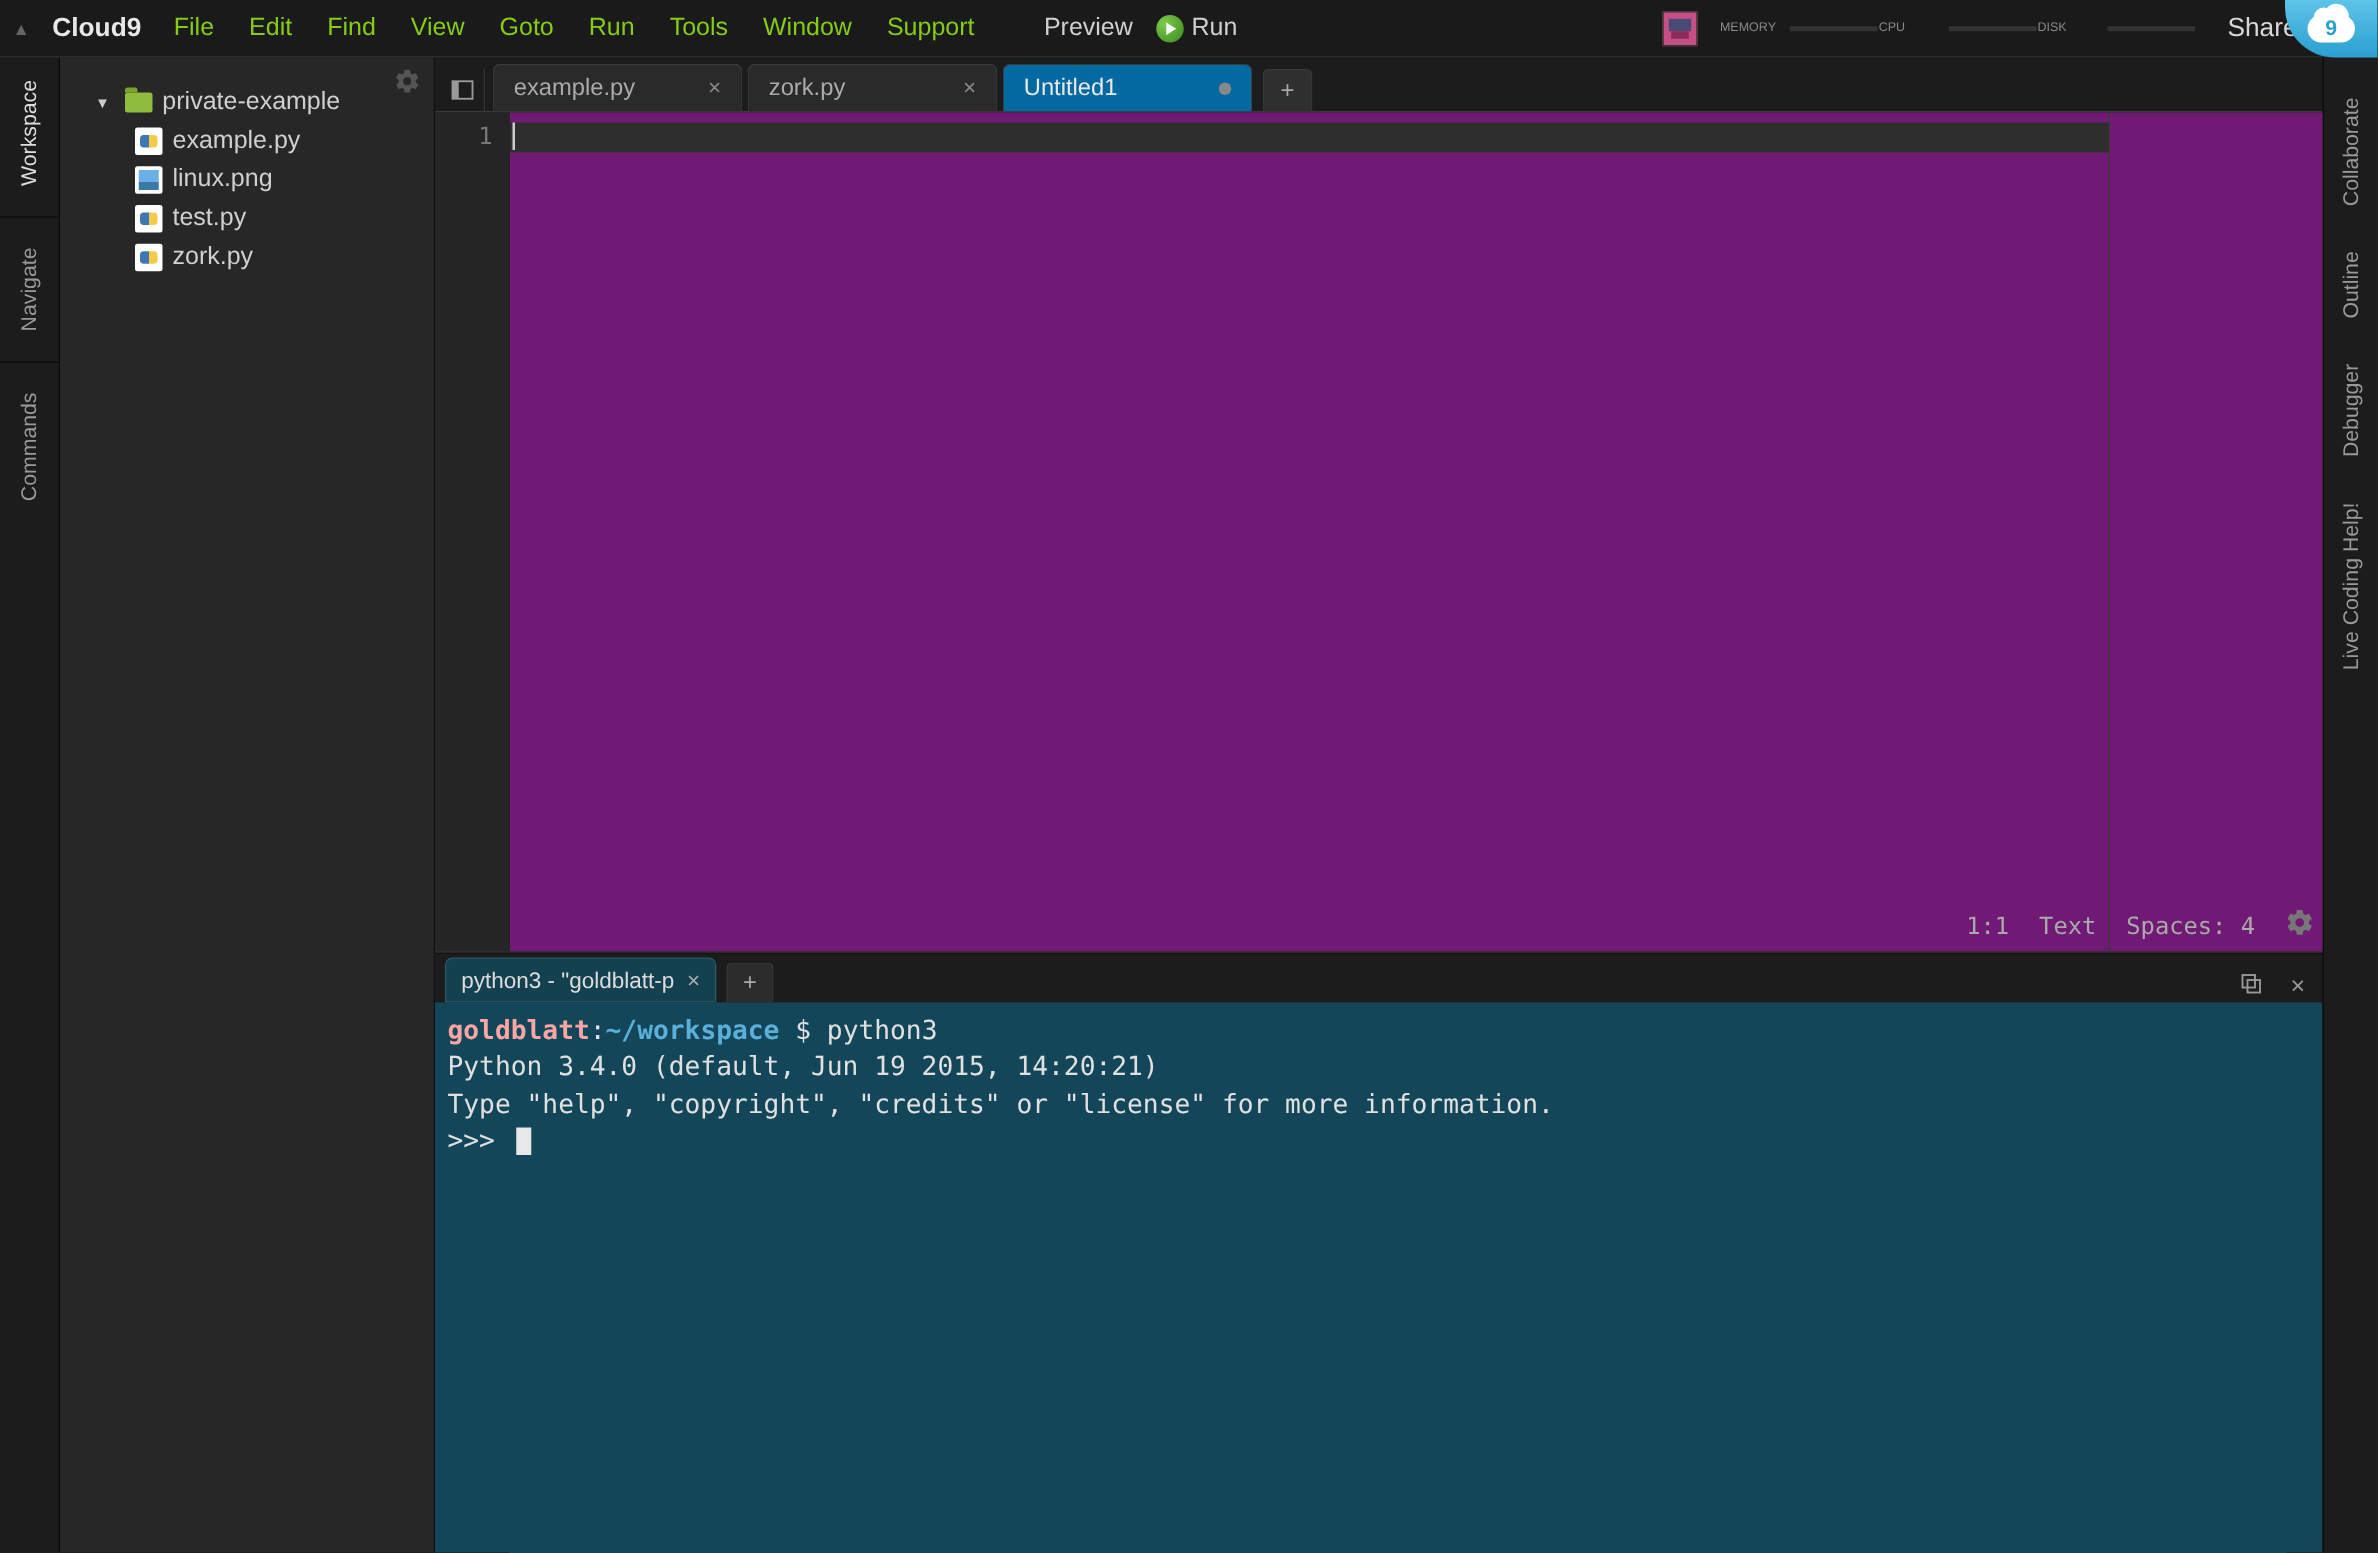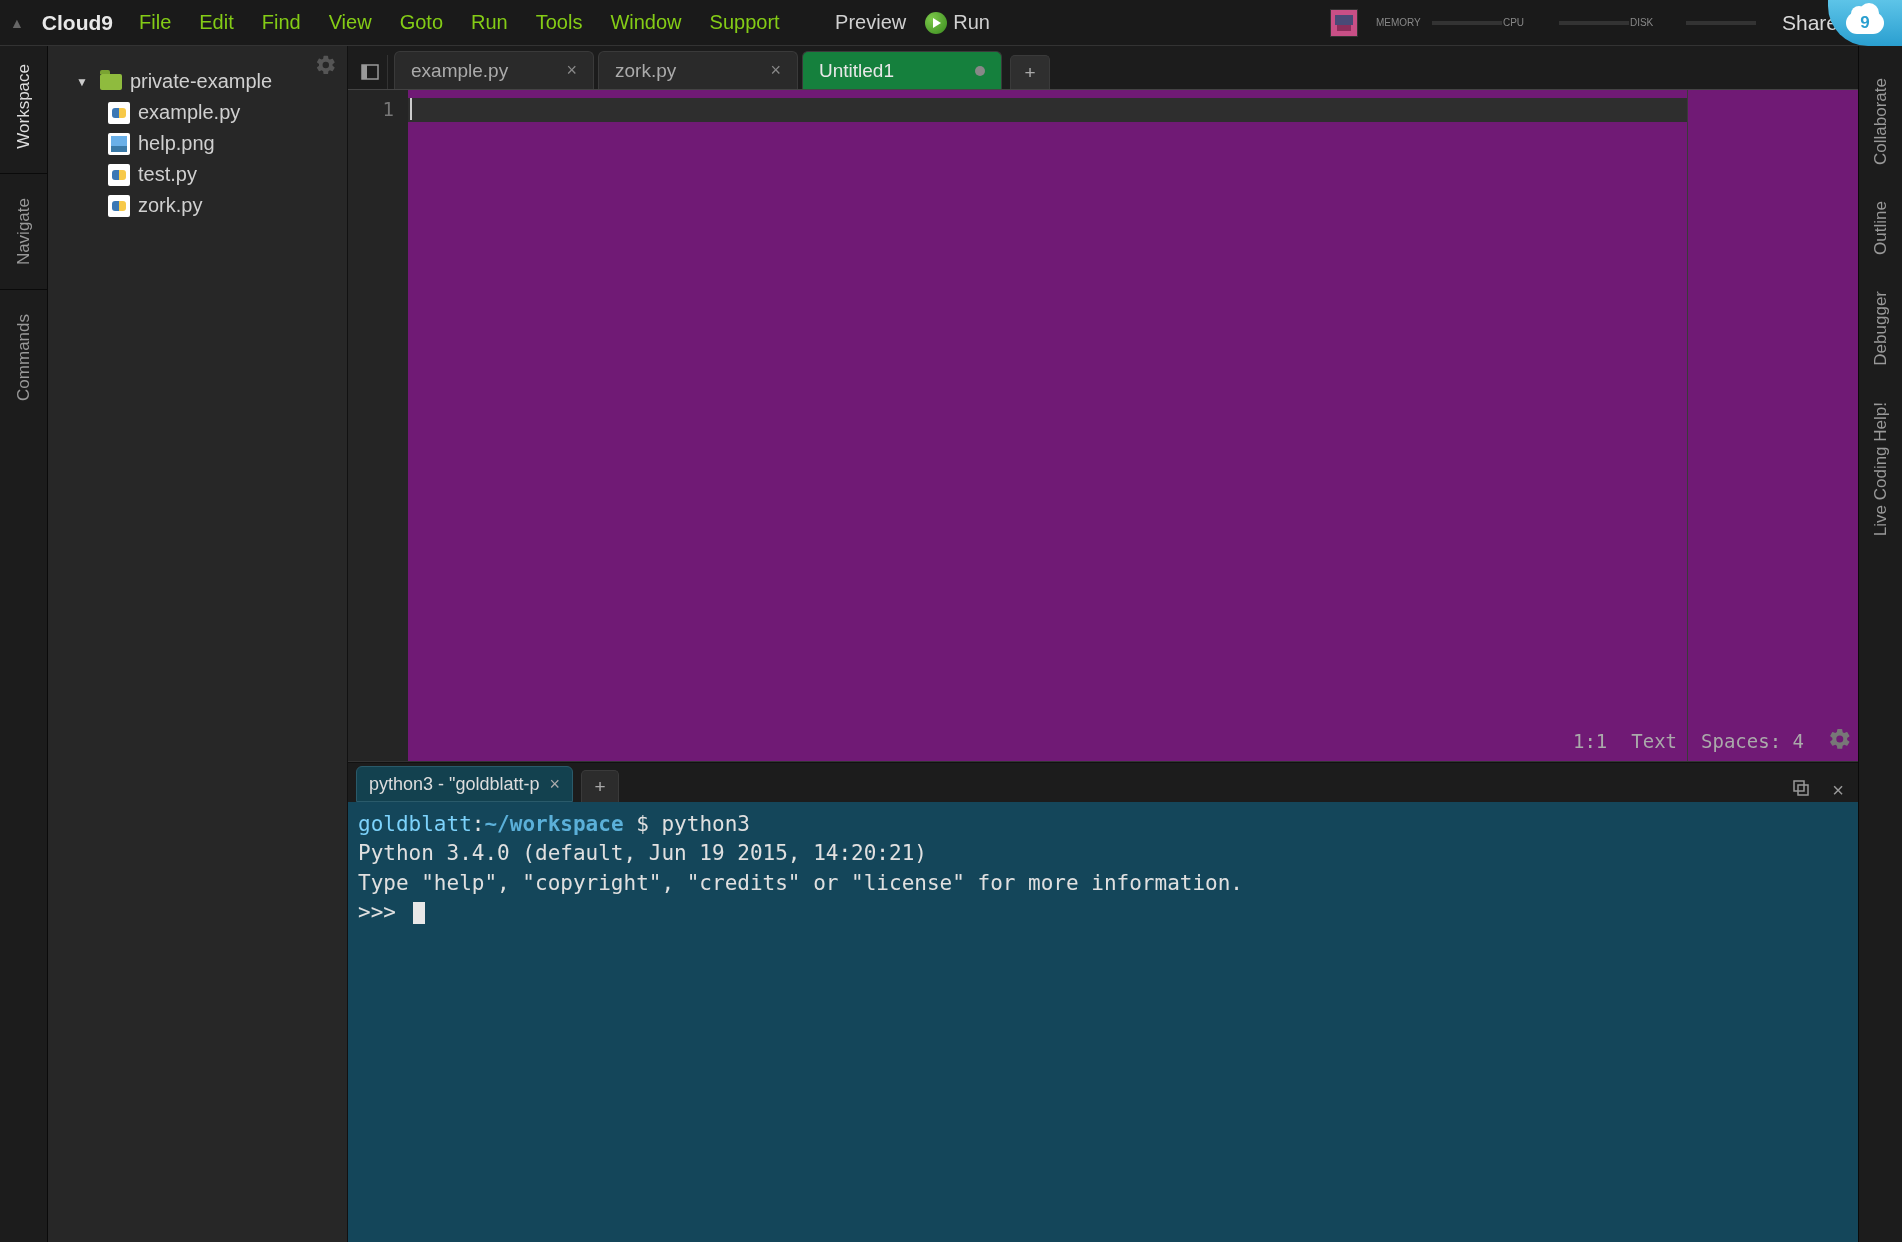--- a/index.html
+++ b/index.html
@@ -127,21 +127,21 @@
   width: 36px; height: 34px; display:flex;align-items:center;justify-content:center;
   border-right:1px solid #333; cursor:pointer; color:#999;margin-right:6px;
 }
 .tab {
   height: 38px; min-width: 200px; padding: 0 16px;
   background: #2a2a2a; border: 1px solid #3a3a3a; border-bottom: none;
   border-radius: 6px 6px 0 0; display: flex; align-items: center;
   gap: 10px; cursor: pointer; margin-right: 4px;
   color: #aaa; font-size: 19px;
 }
-.tab.active { background: #15803d; color: #e8e8e8; }
+.tab.active { background: #0369a1; color: #e8e8e8; }
 .tab .close { margin-left: auto; color: #888; font-size: 18px; }
 .tab .dirty { margin-left: auto; width:10px;height:10px;border-radius:50%;background:#888;}
 .new-tab {
   width: 40px; height: 34px; background: #2f2f2f; border-radius: 5px 5px 0 0;
   display: flex; align-items: center; justify-content: center; color: #aaa;
   cursor: pointer; border: 1px solid #3a3a3a; border-bottom:none;margin-left:4px;
 }
 
 .editor-body {
   flex: 1; display: flex; background: #252525; position: relative;
@@ -179,21 +179,21 @@
   display:flex;align-items:center;justify-content:center;margin-left:8px;cursor:pointer;color:#aaa;
   border:1px solid #3a3a3a;border-bottom:none;
 }
 .term-right-icons { margin-left: auto; margin-right: 14px; display:flex; gap:22px; color:#999;}
 
 .terminal-body {
   flex: 0 0 440px; background: #14465a;
   font-family: Menlo, Consolas, monospace; font-size: 21px;
   padding: 8px 10px; color: #e0e0e0; line-height: 1.4;
 }
-.term-user { color: #7dd3fc; font-weight: normal; }
+.term-user { color: #fca5a5; font-weight: bold; }
 .term-path { color: #5bb0d9; font-weight: bold; }
 .term-cursor { display:inline-block; width:12px; height:22px; background:#e8e8e8; vertical-align:text-bottom; margin-left:4px;}
 
 .right-rail {
   width: 44px; background: #1c1c1c; border-left: 1px solid #0a0a0a;
   display: flex; flex-direction: column; align-items: center; padding-top: 14px;
 }
 .right-rail .rail-section { font-size: 17px; color: #999; }
 </style>
 </head>
@@ -268,21 +268,21 @@
       <span class="tri">▼</span>
       <span class="folder-icon"></span>
       <span>private-example</span>
     </div>
     <div class="file-row">
         <span class="py-icon"></span>
         <span>example.py</span>
       </div>
     <div class="file-row">
         <span class="png-icon"></span>
-        <span>help.png</span>
+        <span>linux.png</span>
       </div>
     <div class="file-row">
         <span class="py-icon"></span>
         <span>test.py</span>
       </div>
     <div class="file-row">
         <span class="py-icon"></span>
         <span>zork.py</span>
       </div>
   </div>

